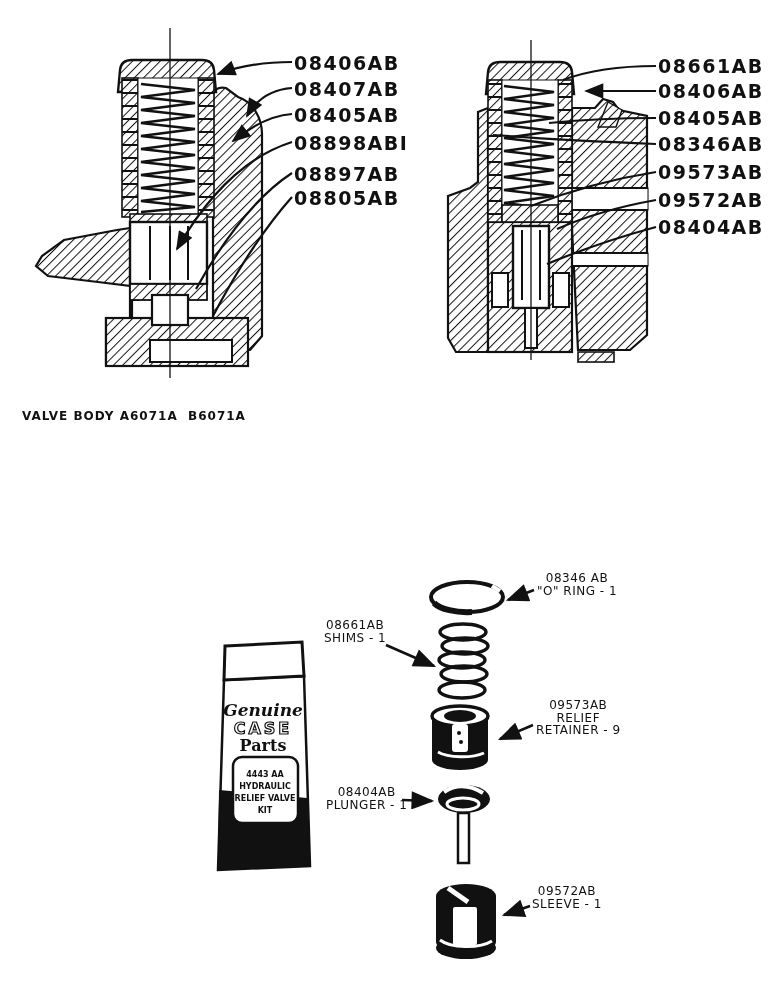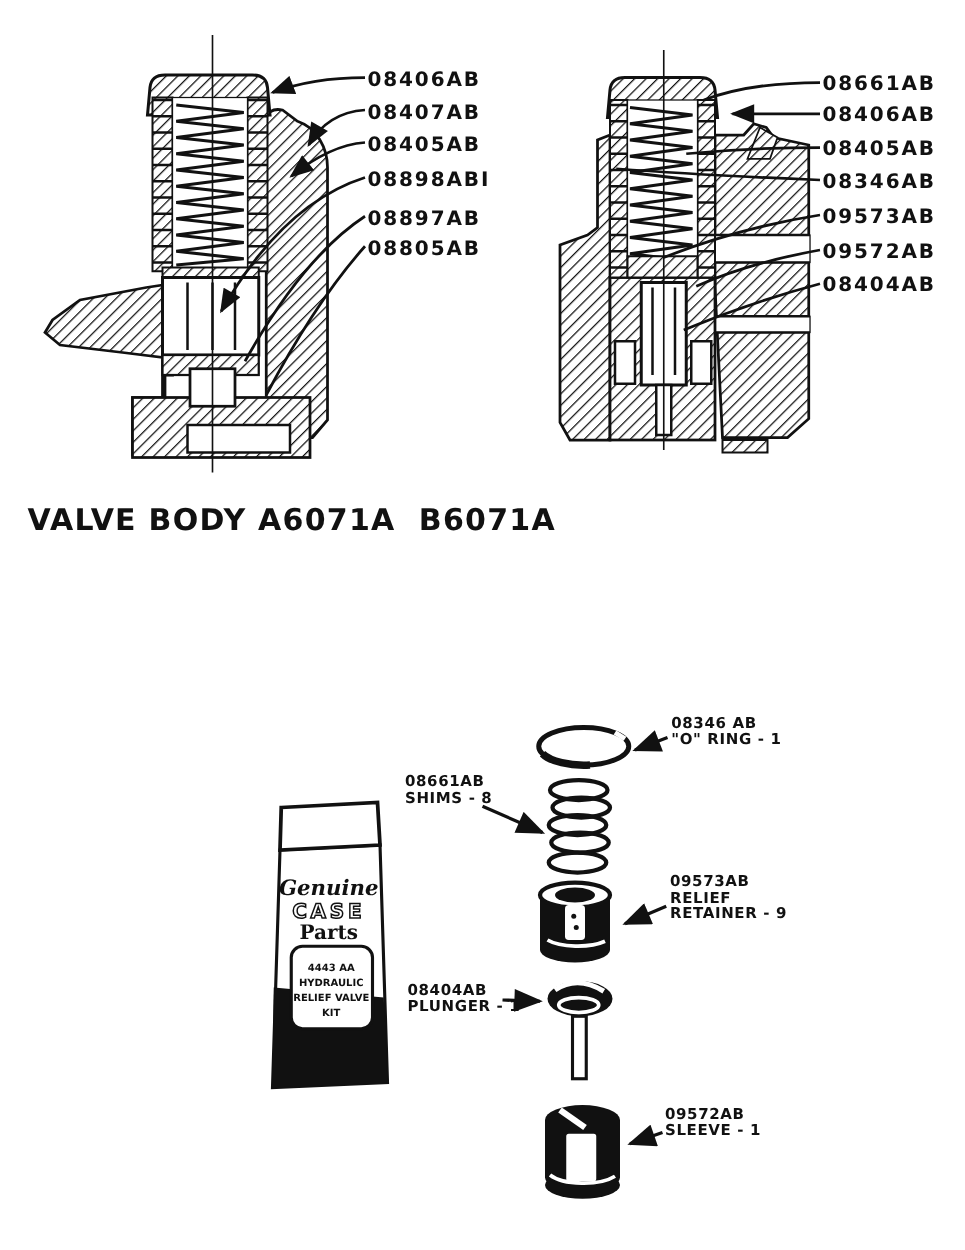--- a/index.html
+++ b/index.html
@@ -1,24 +1,24 @@
 <!DOCTYPE html>
 <html><head>
 <meta charset="utf-8">
 <style>
   html,body{margin:0;padding:0;background:#ffffff;}
   .page{position:relative;width:772px;height:1000px;background:#ffffff;
         font-family:"DejaVu Sans",sans-serif;color:#111;overflow:hidden;}
   svg.art{position:absolute;left:0;top:0;}
-  .callout{position:absolute;font-weight:bold;font-size:16px;letter-spacing:1.5px;
+  .callout{position:absolute;font-weight:bold;font-size:19px;letter-spacing:1.5px;
            white-space:nowrap;line-height:21px;}
-  .caption{position:absolute;font-weight:bold;font-size:24px;letter-spacing:1px;
+  .caption{position:absolute;font-weight:bold;font-size:12px;letter-spacing:1px;
            line-height:24px;white-space:pre;}
-  .part-label{position:absolute;font-weight:bold;font-size:12px;letter-spacing:0.5px;
-              line-height:12.5px;white-space:nowrap;}
+  .part-label{position:absolute;font-weight:normal;font-size:12px;letter-spacing:0.5px;
+              line-height:12.5px;white-space:nowrap;text-align:center;}
 </style>
 </head>
 <body>
 
 <div class="page">
 
   <svg class="art" width="772" height="1000" viewBox="0 0 772 1000">
     <defs>
       <pattern id="hatch" width="6.5" height="6.5" patternUnits="userSpaceOnUse" patternTransform="rotate(45)">
         <rect width="6.5" height="6.5" fill="#ffffff"></rect>
@@ -200,21 +200,21 @@
   </div>
   <div class="caption" style="left:424px;top:364px">
   </div>
 
   <div class="part-label" style="left:537px;top:572px">
     <div>08346 AB</div>
     <div>"O" RING - 1</div>
   </div>
   <div class="part-label" style="left:324px;top:619px">
     <div>08661AB</div>
-    <div>SHIMS - 8</div>
+    <div>SHIMS - 1</div>
   </div>
   <div class="part-label" style="left:536px;top:699px">
     <div>09573AB</div>
     <div>RELIEF</div>
     <div>RETAINER - 9</div>
   </div>
   <div class="part-label" style="left:326px;top:786px">
     <div>08404AB</div>
     <div>PLUNGER - 1</div>
   </div>

